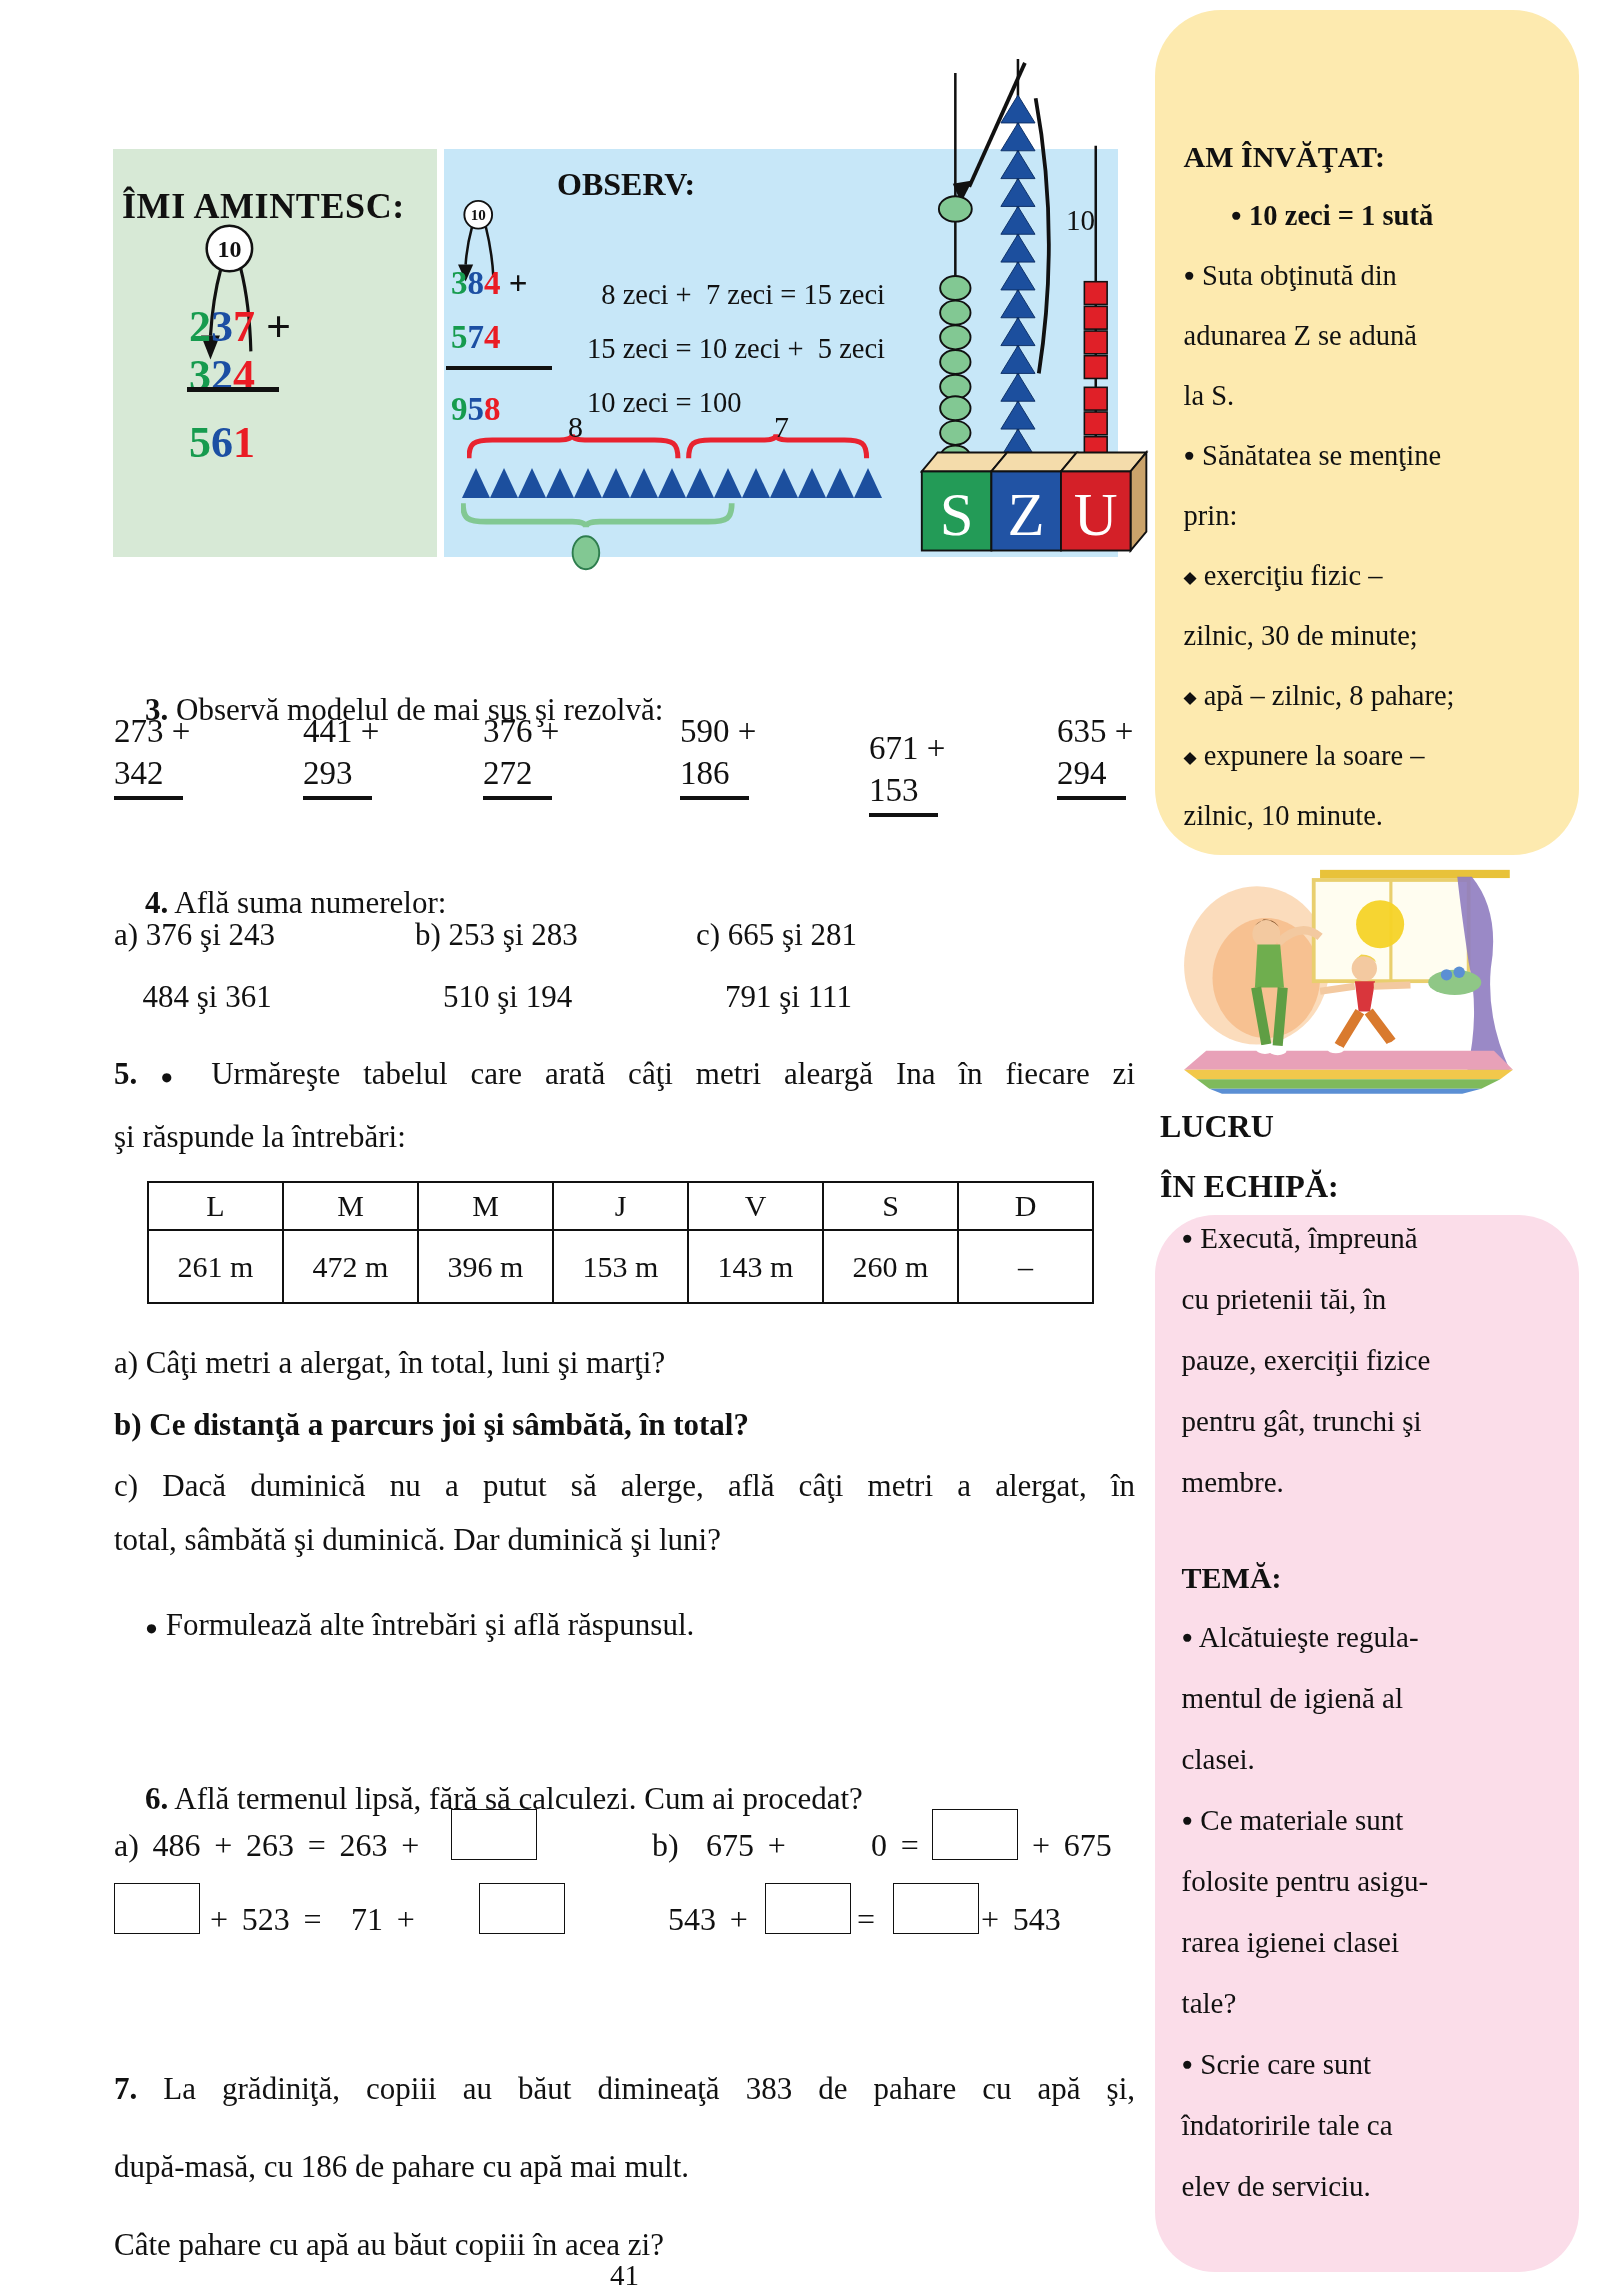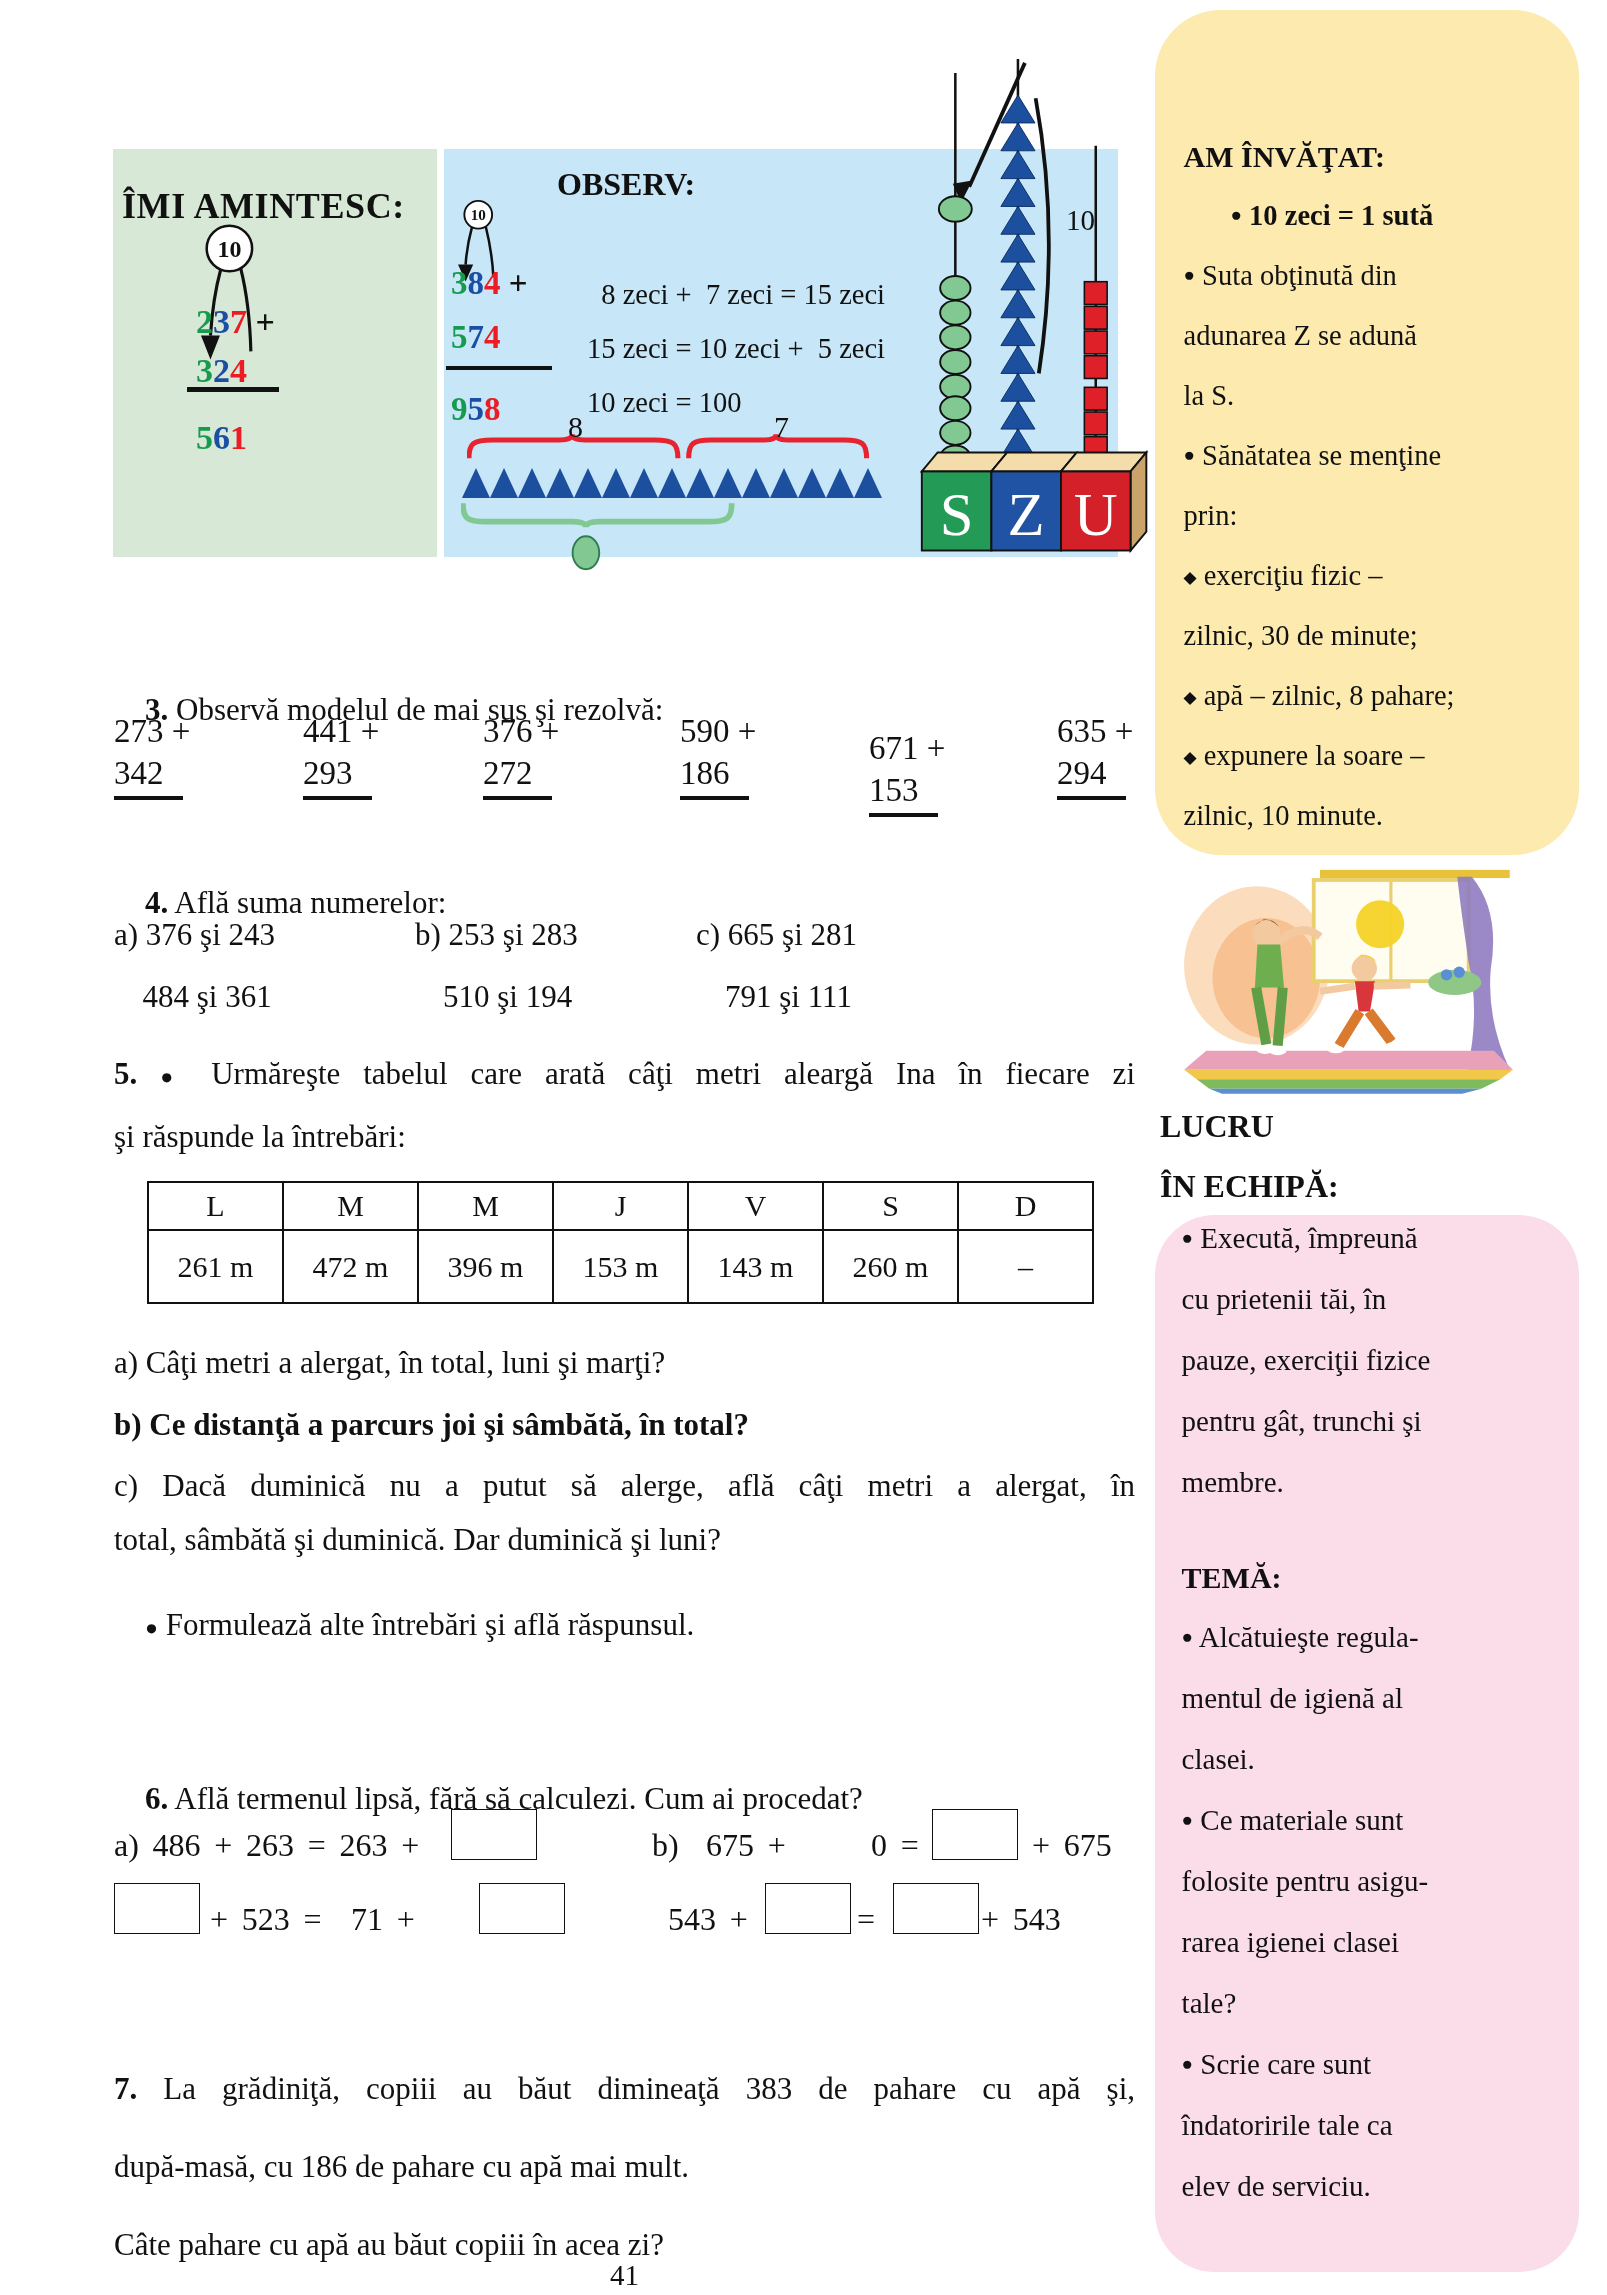--- a/index.html
+++ b/index.html
@@ -8,21 +8,21 @@
   .abs{position:absolute;}
   
   .dg{display:inline-block;}
   .h{color:#169b4e;} .t{color:#1c4fa3;} .u{color:#ea1c24;}
   
   #remember-box{left:113px;top:149px;width:324px;height:408px;background:#d7e9d6;}
   #observe-box{left:444px;top:149px;width:674px;height:408px;background:#c7e7f8;}
   #remember-title{top:185px;left:122px;font-size:36px;font-weight:bold;letter-spacing:0.6px;}
   #observe-title{left:557px;top:166px;font-size:32px;font-weight:bold;}
   .numstack{font-weight:bold;line-height:1;}
-  #remember-nums{left:196px;top:305px;font-size:34px;}
+  #remember-nums{left:189px;top:305px;font-size:44px;}
   #remember-nums .row{height:49px;}
   #observe-nums{left:451px;top:267px;font-size:33px;}
   #observe-nums .row{height:54px;}
   .sumline{background:#111;}
   #remember-rule{left:187px;top:387px;width:92px;height:5px;}
   #observe-rule{left:446px;top:366px;width:106px;height:4.4px;}
   #observe-expl{left:587px;top:268px;font-size:28.5px;line-height:54px;white-space:pre;}
   #brace-labels .lbl{position:absolute;font-size:30px;}
   #observe-tris{left:462px;top:468px;display:flex;}
   .tri{width:0;height:0;border-left:14px solid transparent;border-right:14px solid transparent;

